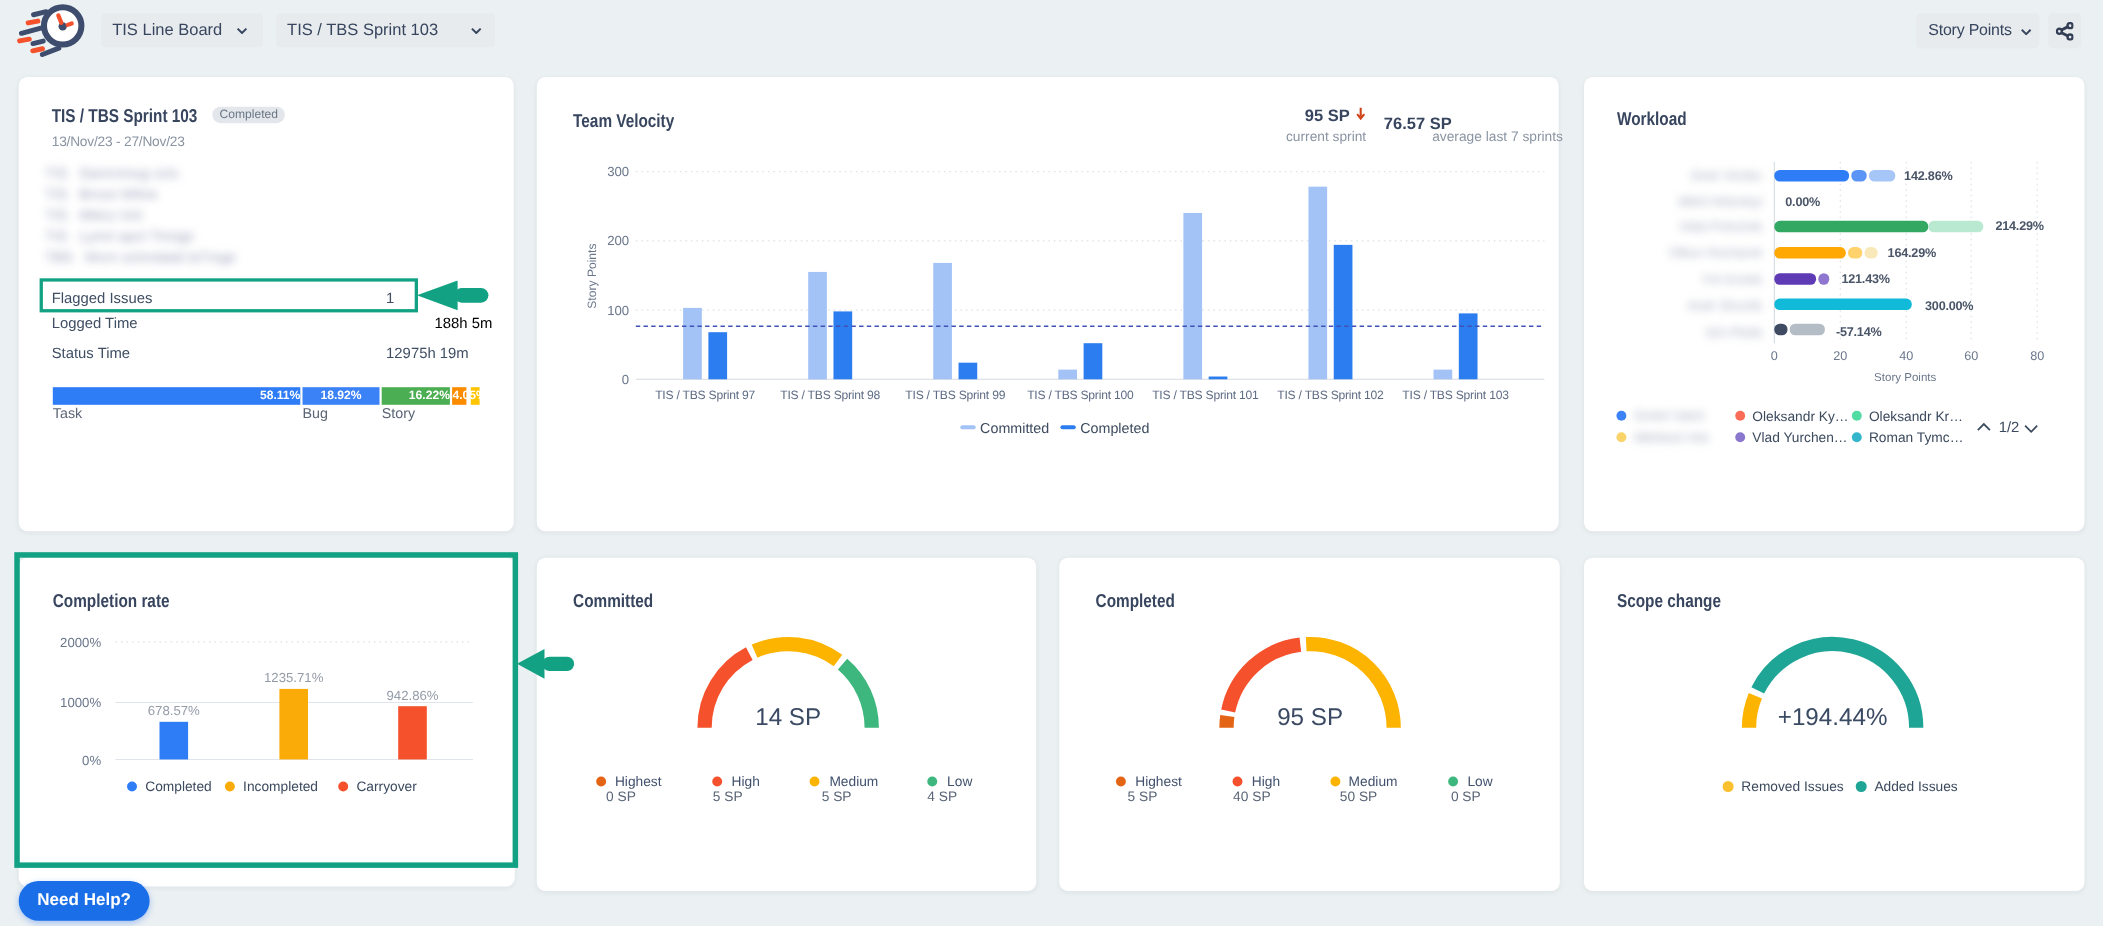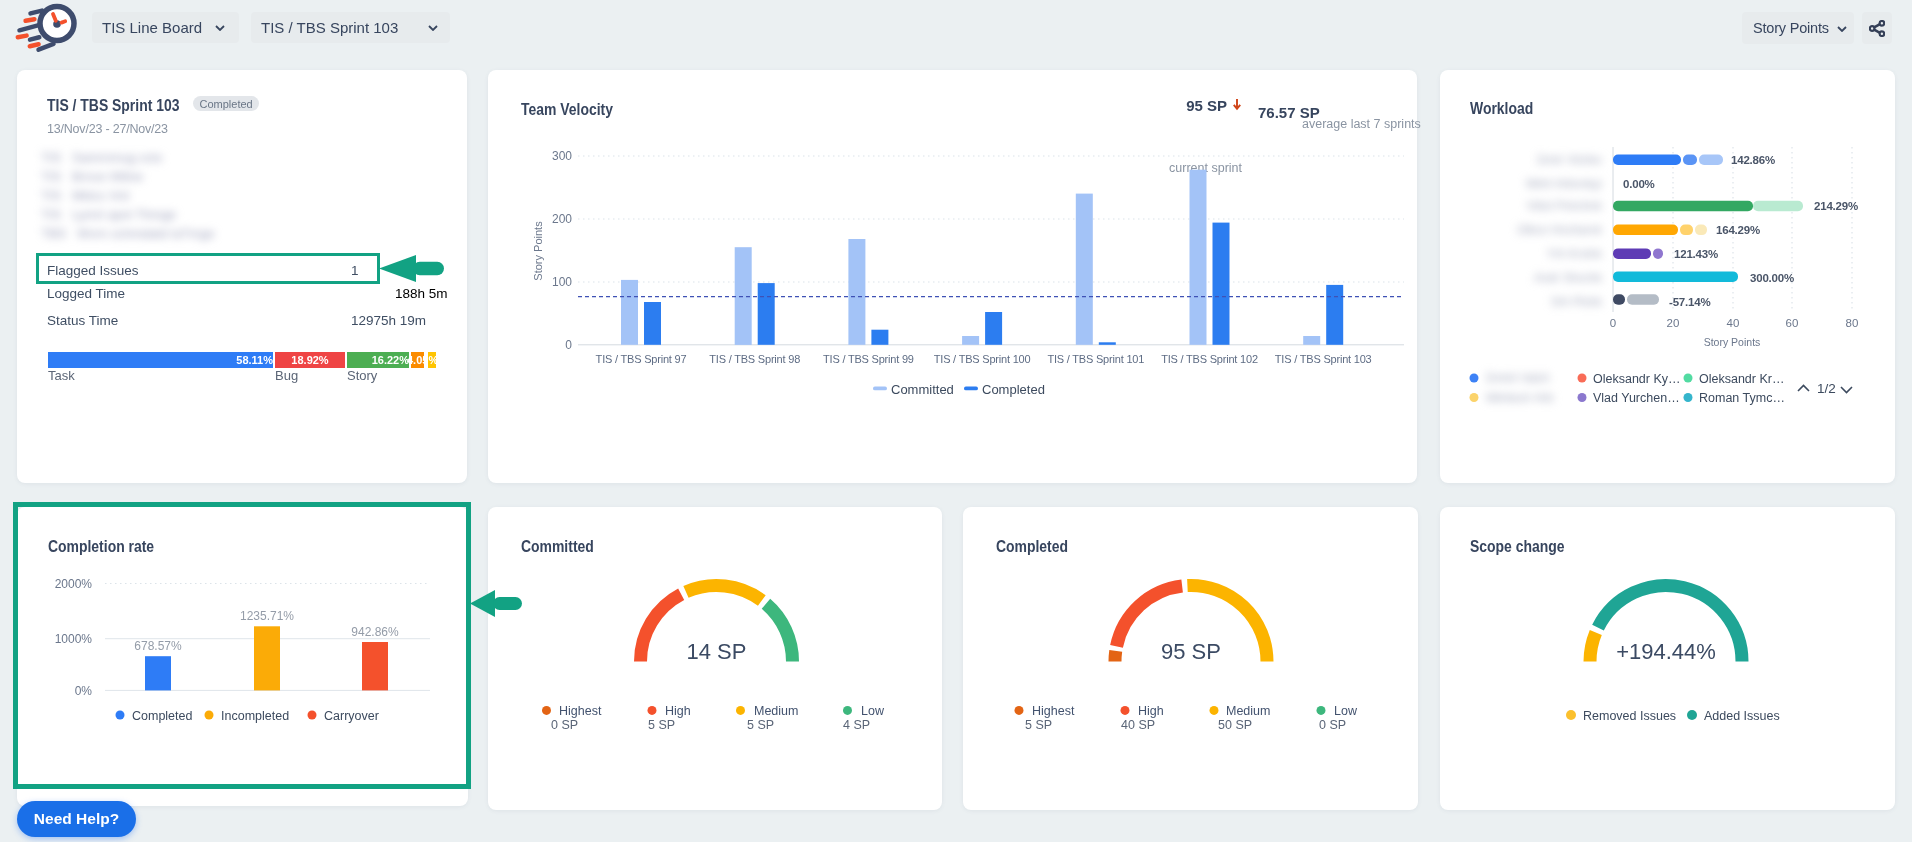--- a/index.html
+++ b/index.html
@@ -71,36 +71,36 @@
 </div>
 <div class="abs" style="left:47px;top:263px;font-size:13.5px;color:#3f4e63;">Flagged Issues</div>
 <div class="abs" style="left:351px;top:263px;font-size:13.5px;color:#3f4e63;">1</div>
 <div class="abs" style="left:47px;top:286px;font-size:13.5px;color:#3f4e63;">Logged Time</div>
 <div class="abs" style="left:351px;top:286px;font-size:13.5px;color:#000000;margin-left:44px;">188h 5m</div>
 <div class="abs" style="left:47px;top:313px;font-size:13.5px;color:#3f4e63;">Status Time</div>
 <div class="abs" style="left:351px;top:313px;font-size:13.5px;color:#3f4e63;">12975h 19m</div>
 
 <div class="abs" style="left:48px;top:352px;height:16px;width:389px;font-size:11px;font-weight:bold;color:#fff;">
   <div class="abs" style="left:0;width:225px;height:16px;background:#2e7cf6;text-align:right;line-height:16px;">58.11%</div>
-  <div class="abs" style="left:227px;width:70px;height:16px;background:#ef4444;text-align:center;line-height:16px;">18.92%</div>
+  <div class="abs" style="left:227px;width:70px;height:16px;background:#3b82f6;text-align:center;line-height:16px;">18.92%</div>
   <div class="abs" style="left:299px;width:62px;height:16px;background:#4cae52;text-align:right;line-height:16px;">16.22%</div>
   <div class="abs" style="left:363px;width:13px;height:16px;background:#fb8c00;"></div>
   <div class="abs" style="left:380px;width:8px;height:16px;background:#ffc400;"></div>
-  <div class="abs" style="left:359px;width:40px;line-height:16px;z-index:3;">4.05%</div>
+  <div class="abs" style="left:359px;width:40px;text-align:center;line-height:16px;z-index:3;">4.05%</div>
 </div>
 <div class="abs" style="left:48px;top:368px;font-size:13px;color:#5b6576;">Task</div>
 <div class="abs" style="left:275px;top:368px;font-size:13px;color:#5b6576;">Bug</div>
 <div class="abs" style="left:347px;top:368px;font-size:13px;color:#5b6576;">Story</div>
 
 <div class="card" style="left:488px;top:70px;width:929px;height:413px;"></div>
 <div class="abs title" style="left:521px;top:100px;">Team Velocity</div>
 <div class="abs" style="left:1100px;top:97px;width:142px;text-align:right;font-size:15px;font-weight:bold;color:#37455e;">95 SP <svg width="10" height="13" viewBox="0 0 10 13" style="margin-left:1px;">
       <path d="M5 1 V9 M1.8 6.8 L5 10.8 L8.2 6.8" stroke="#cf4317" stroke-width="1.9" fill="none"></path>
     </svg></div>
-<div class="abs" style="left:1100px;top:117px;width:142px;text-align:right;font-size:12.5px;color:#8a94a2;margin-top:44px;">current sprint</div>
+<div class="abs" style="left:1100px;top:117px;width:142px;text-align:right;font-size:12.5px;color:#8a94a2;">current sprint</div>
 <div class="abs" style="left:1258px;top:104px;font-size:15px;font-weight:bold;color:#37455e;">76.57 SP</div>
 <div class="abs" style="left:1258px;top:117px;font-size:12.5px;color:#8a94a2;margin-left:44px;">average last 7 sprints</div>
 <svg class="abs" style="left:488px;top:70px;" width="929" height="413" viewBox="0 0 929 413">
 
   <g stroke="#dce3e9" stroke-width="1.2" stroke-dasharray="1.5,3.5">
     <line x1="90" y1="86" x2="916" y2="86"></line>
     <line x1="90" y1="149" x2="916" y2="149"></line>
     <line x1="90" y1="212" x2="916" y2="212"></line>
   </g>
   <line x1="90" y1="274.8" x2="916" y2="274.8" stroke="#d4dae0" stroke-width="1"></line>

